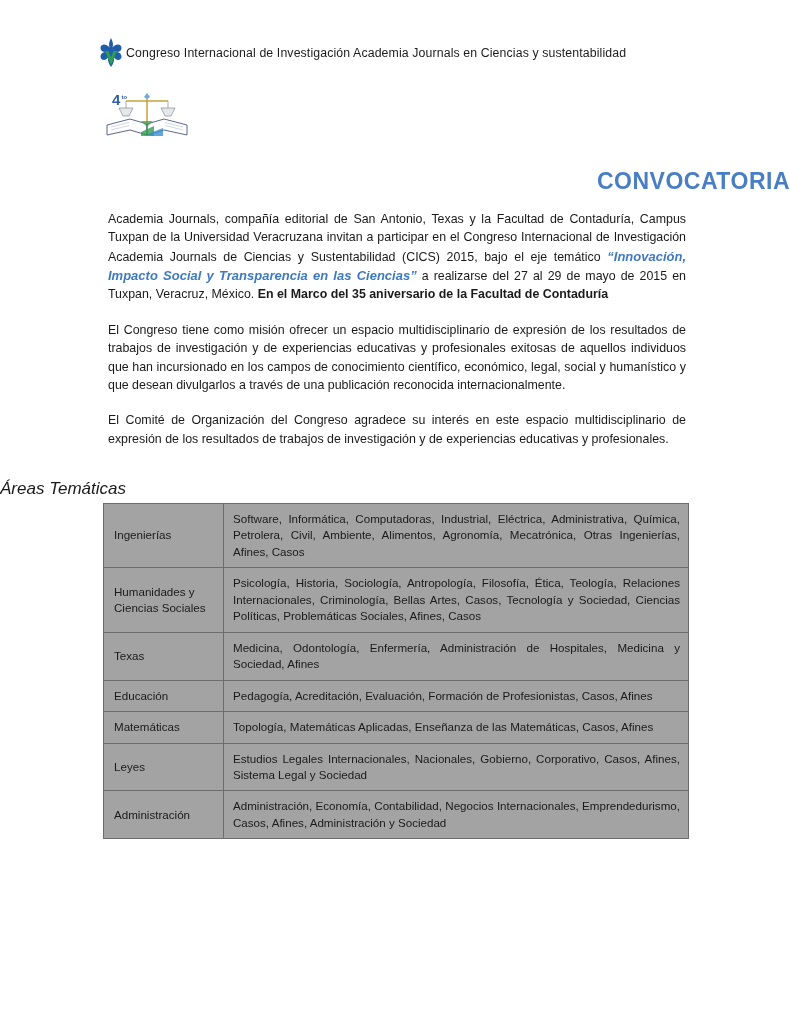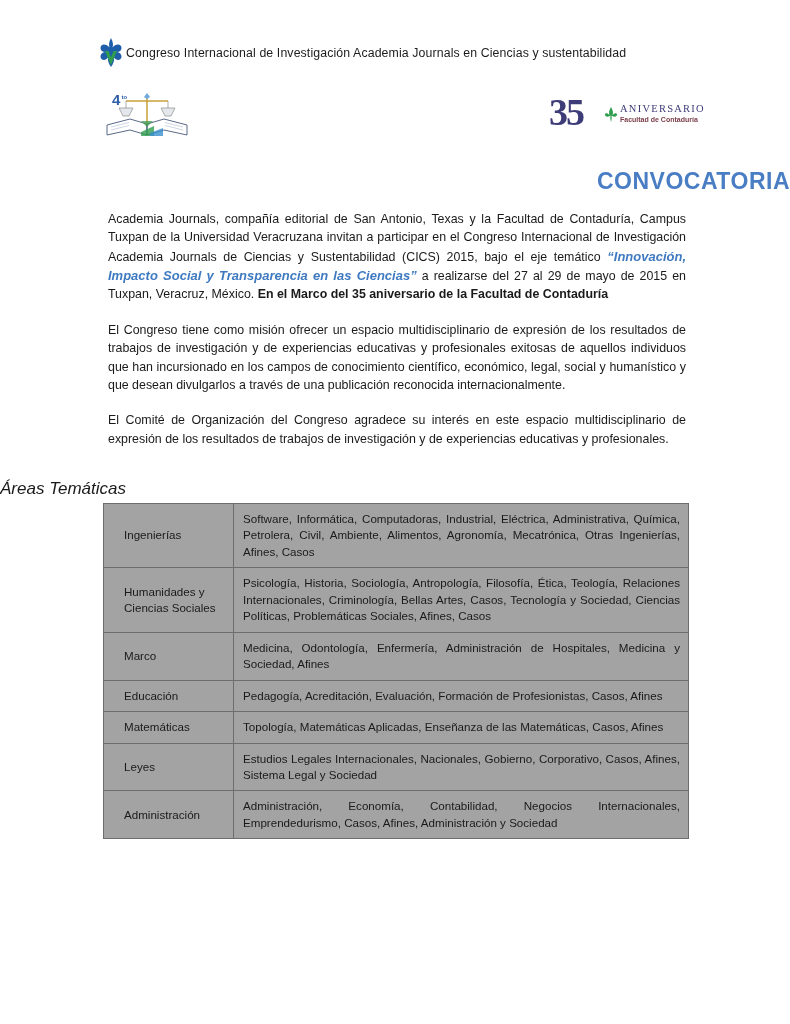--- a/index.html
+++ b/index.html
@@ -135,21 +135,21 @@
     border: 1px solid #6d6d6d;
     background: #a3a3a3;
     font-size: 11.6px;
     line-height: 1.42;
     color: #1a1a1a;
     padding: 7px 8px 7px 9px;
     vertical-align: middle;
   }
   table.areas td.area-name {
     width: 101px;
-    padding-left: 20px;
+    padding-left: 10px;
     margin-left: 10px;
   }
   table.areas td.area-items {
     text-align: justify;
     text-justify: inter-word;
     vertical-align: middle;
   }
 </style>
 </head>
 <body>
@@ -192,32 +192,20 @@
         <path d="M74 66 L98 66 L86 78 Z" fill="#3f9b4f" opacity="0.75"></path>
 
         <text x="16" y="34" font-family="Liberation Sans, sans-serif" font-size="30" font-weight="bold" fill="#2f5fa8">4</text>
         <text x="35" y="22" font-family="Liberation Sans, sans-serif" font-size="12" font-weight="bold" fill="#2f5fa8">to</text>
 
         <path d="M74 88 L100 76 L100 96 L74 96 Z" fill="#2f9e4f" opacity="0.8"></path>
         <path d="M92 90 L118 80 L118 96 L92 96 Z" fill="#3a8fd0" opacity="0.8"></path>
       </svg>
     </span>
 
-    <span class="logo-35">
-      <svg viewBox="0 0 320 92" width="160" height="46" aria-hidden="true">
-        <text x="0" y="66" font-family="Liberation Serif, serif" font-size="76" font-weight="bold" fill="#3e3c78" letter-spacing="-4">35</text>
-        <g transform="translate(112,30)">
-          <path d="M12 0 C8 7 7 12 9 16 C6 13 3 12 1 13 C-1 15 0 18 3 19 C6 20 9 19 11 17
-                   C10 22 11 26 12 30 C13 26 14 22 13 17 C15 19 18 20 21 19 C24 18 25 15 23 13
-                   C21 12 18 13 15 16 C17 12 16 7 12 0 Z" fill="#2f9e4f"></path>
-        </g>
-        <text x="142" y="40" font-family="Liberation Serif, serif" font-size="21" fill="#3e3c78" letter-spacing="2.5">ANIVERSARIO</text>
-        <text x="142" y="60" font-family="Liberation Sans, sans-serif" font-size="14" font-weight="bold" fill="#7a3c4a">Facultad de Contaduría</text>
-      </svg>
-    </span>
 
   </div>
 
   <div class="conv-title">CONVOCATORIA</div>
 
   <div class="body-col">
 
     <p class="para"><span>Academia Journals, compañía editorial de San Antonio, Texas y la Facultad de Contaduría, Campus Tuxpan de la Universidad Veracruzana invitan a participar en el Congreso Internacional de Investigación Academia Journals de Ciencias y Sustentabilidad (CICS) 2015, bajo el eje temático </span><span class="hl-blue">“Innovación, Impacto Social y Transparencia  en las Ciencias”</span><span> a realizarse del 27 al 29 de mayo de 2015 en Tuxpan, Veracruz, México. </span><span class="bold-blk">En el Marco del 35 aniversario de la Facultad de Contaduría</span></p>
 
     <p class="para">El Congreso tiene como misión ofrecer un espacio multidisciplinario de expresión de los resultados de trabajos de investigación y de experiencias educativas y profesionales exitosas de aquellos individuos que han incursionado en los  campos de conocimiento científico, económico, legal, social y humanístico y que desean divulgarlos a través de una publicación reconocida internacionalmente.</p>
@@ -236,21 +224,21 @@
           <td class="area-name">Ingenierías</td>
           <td class="area-items">Software, Informática, Computadoras, Industrial, Eléctrica, Administrativa, Química, Petrolera, Civil, Ambiente, Alimentos, Agronomía, Mecatrónica, Otras Ingenierías, Afines, Casos</td>
         </tr>
 
         <tr>
           <td class="area-name">Humanidades y Ciencias Sociales</td>
           <td class="area-items">Psicología, Historia, Sociología, Antropología, Filosofía, Ética, Teología, Relaciones Internacionales, Criminología, Bellas Artes, Casos, Tecnología y Sociedad, Ciencias Políticas, Problemáticas Sociales, Afines, Casos</td>
         </tr>
 
         <tr>
-          <td class="area-name">Marco</td>
+          <td class="area-name">Texas</td>
           <td class="area-items">Medicina, Odontología, Enfermería, Administración de Hospitales, Medicina y Sociedad, Afines</td>
         </tr>
 
         <tr>
           <td class="area-name">Educación</td>
           <td class="area-items">Pedagogía, Acreditación, Evaluación, Formación de Profesionistas, Casos, Afines</td>
         </tr>
 
         <tr>
           <td class="area-name">Matemáticas</td>

